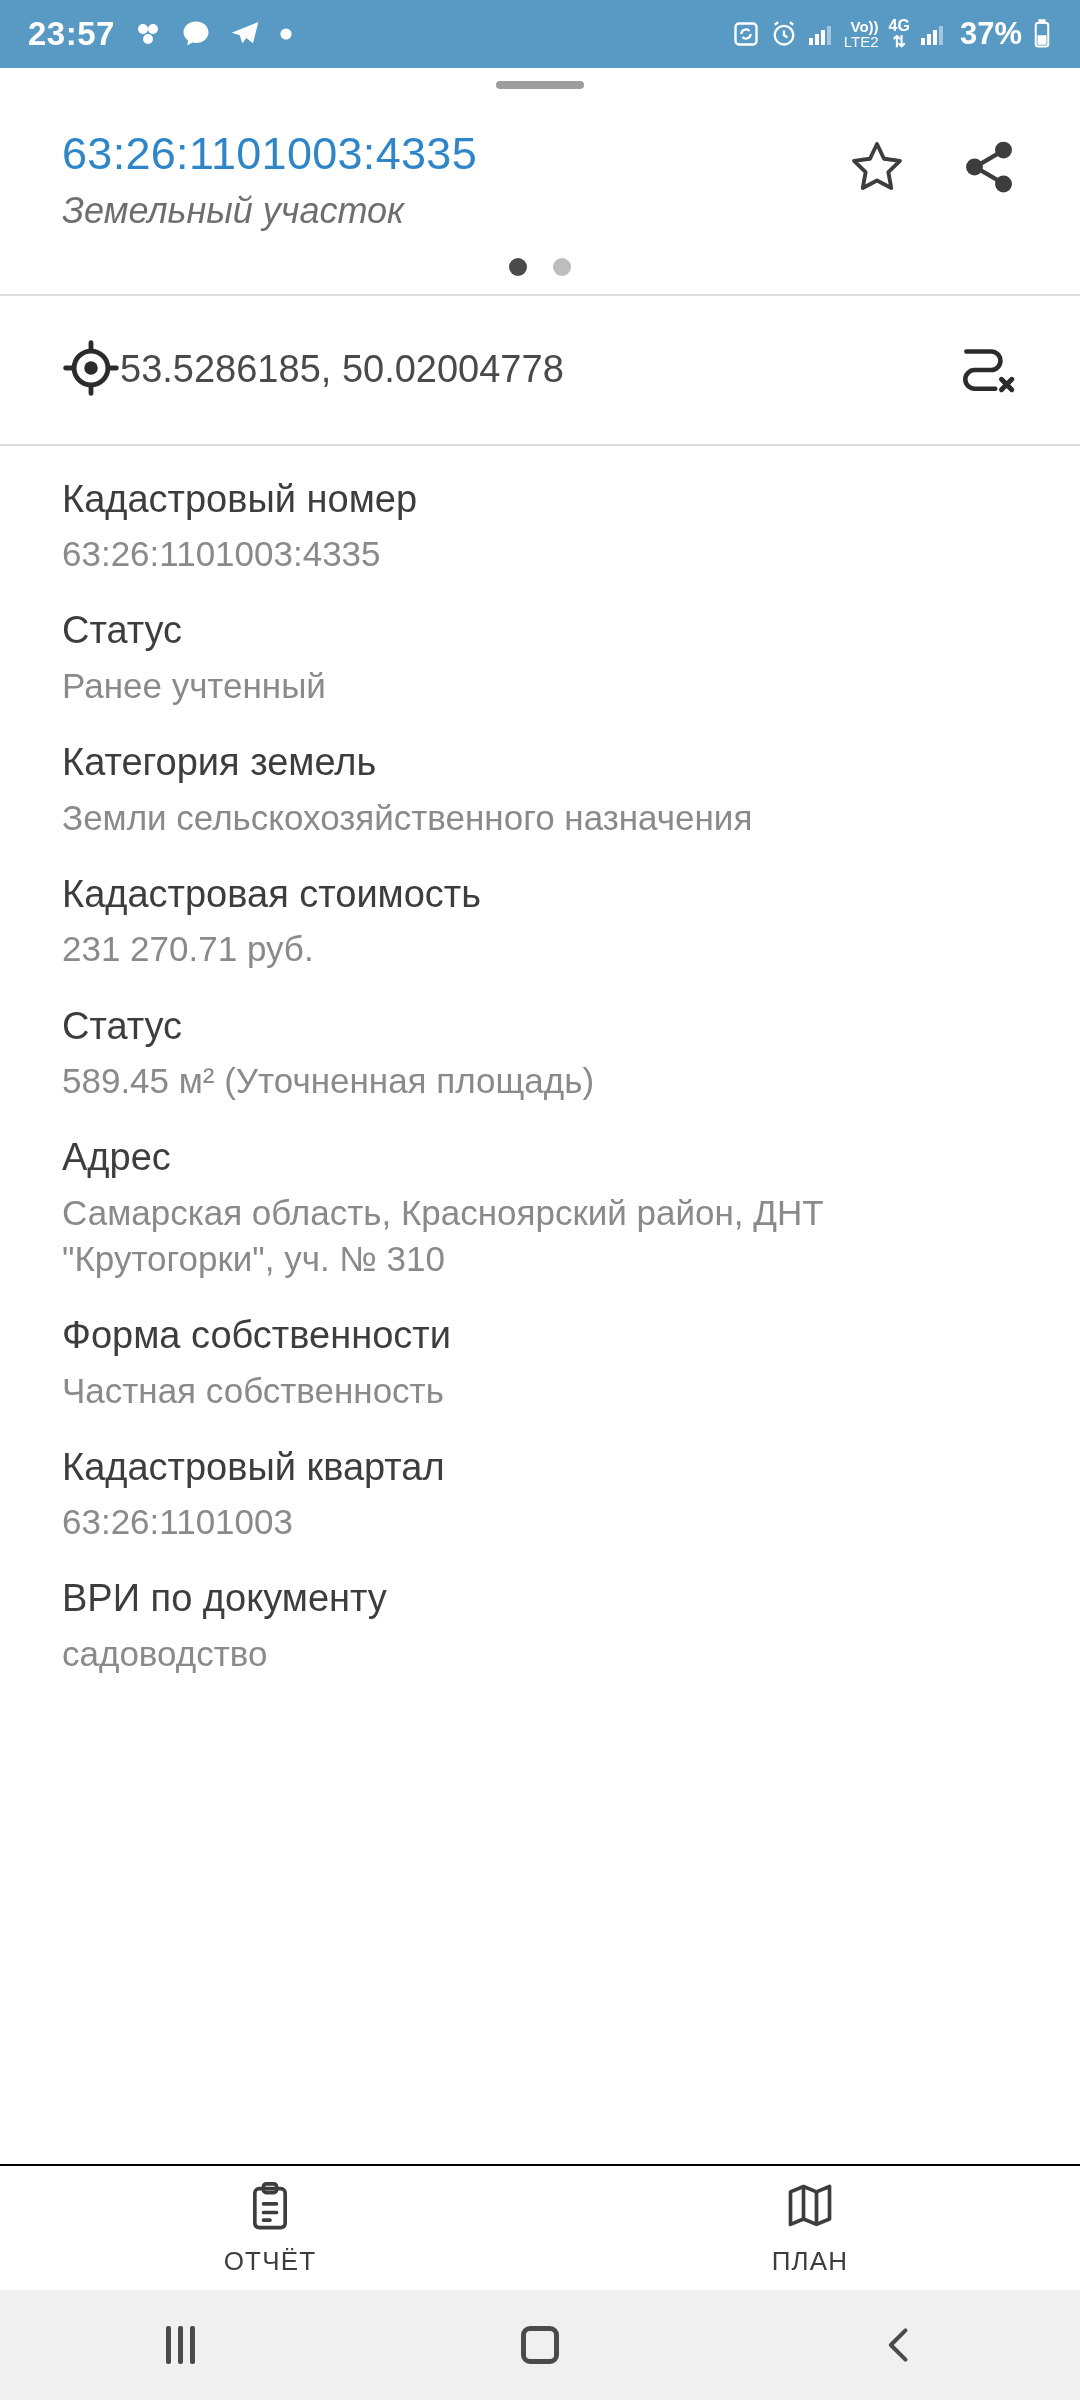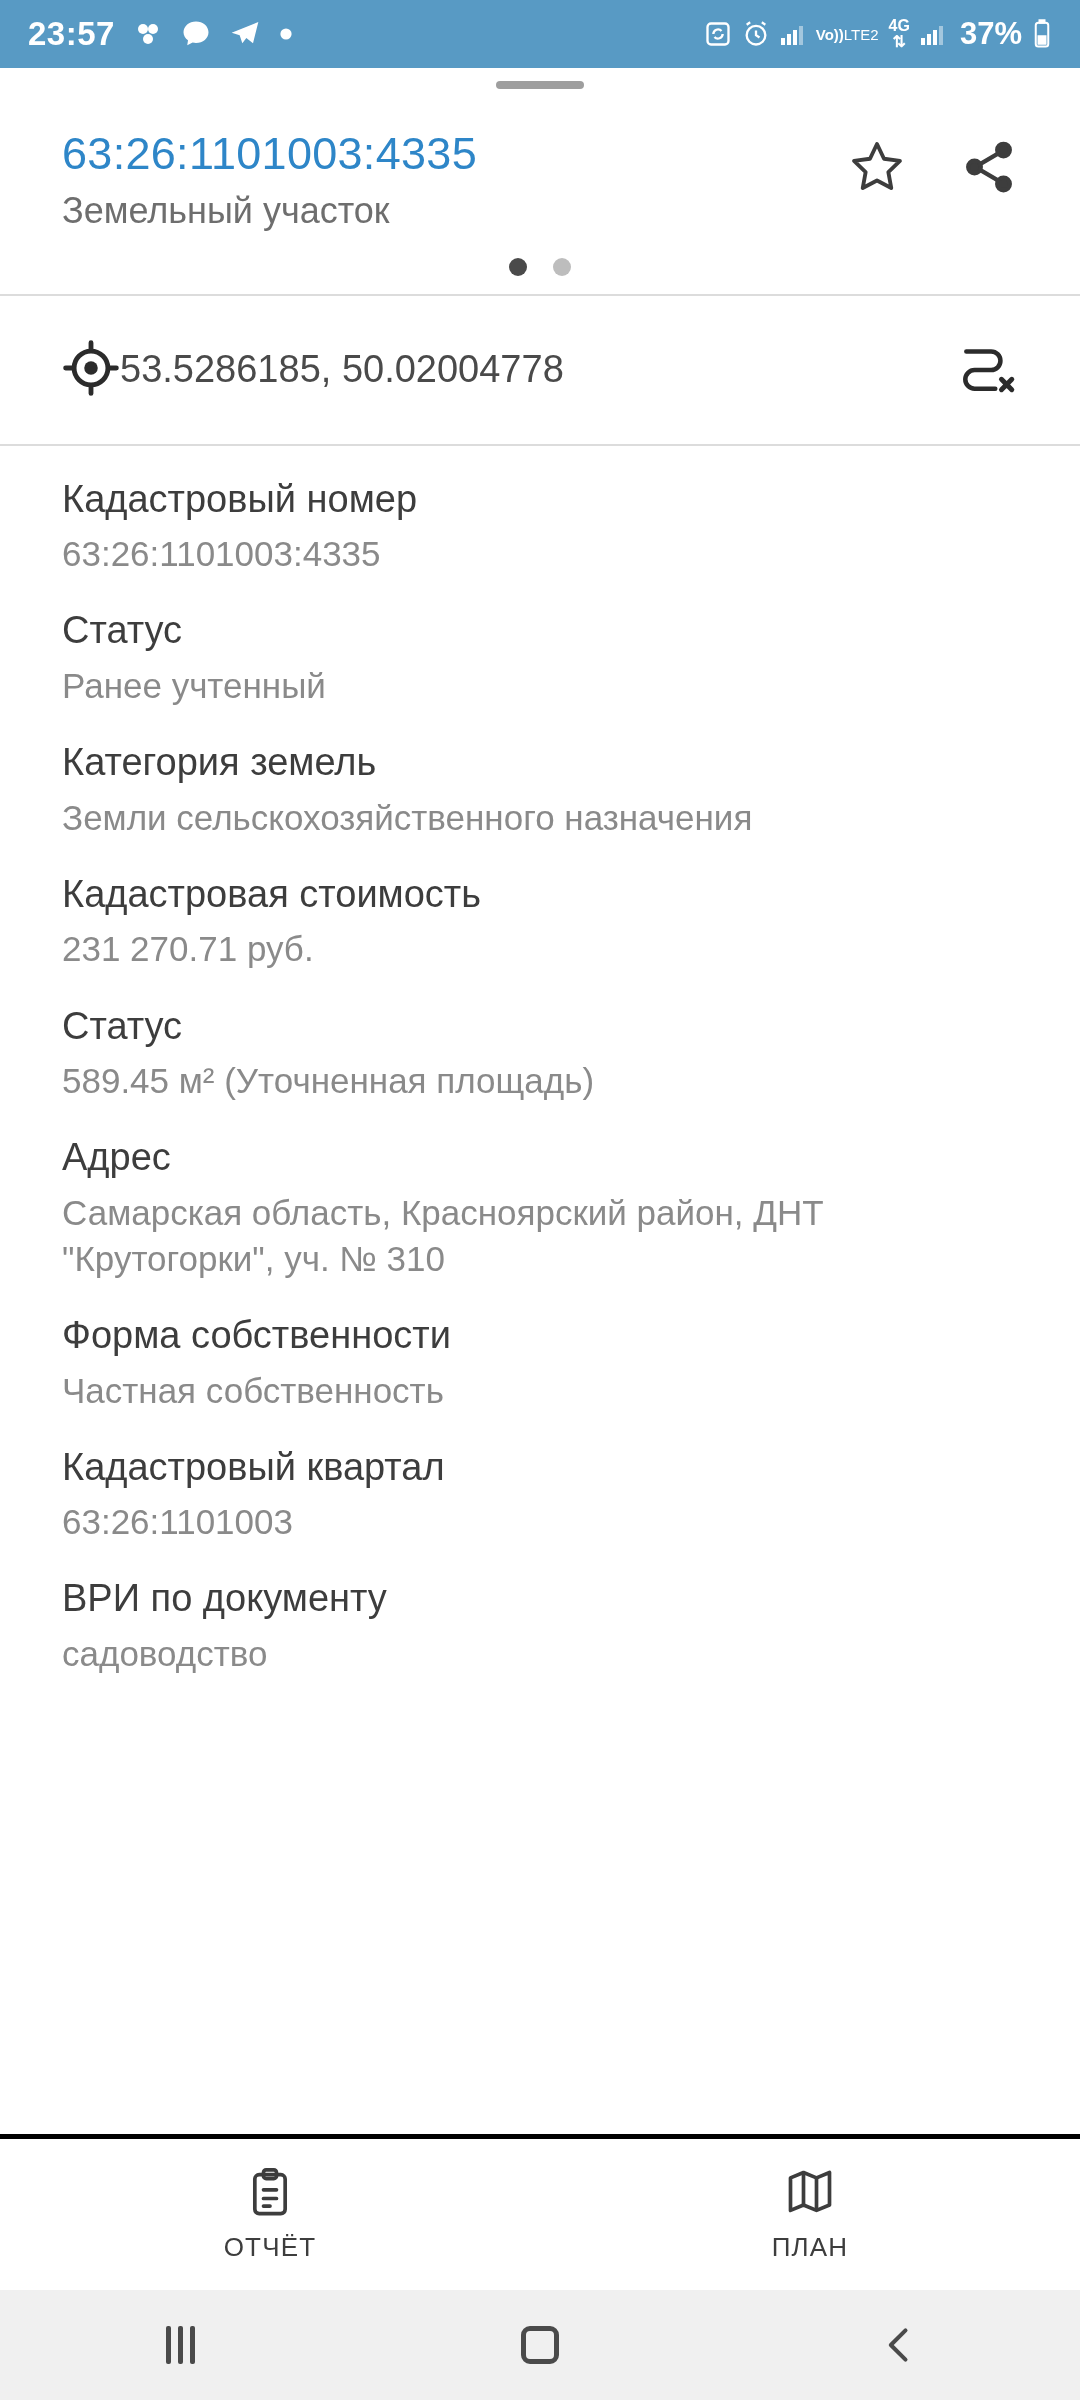--- a/index.html
+++ b/index.html
@@ -56,20 +56,21 @@
   .cad-number {
     font-size: 45px;
     color: #2e86c8;
     letter-spacing: .3px;
     line-height: 1.15;
   }
   .subtitle {
     font-size: 36px;
     color: #6e6e6e;
     margin-top: 10px;
+    font-style: italic;
   }
   .header-actions {
     display: flex;
     align-items: center;
     gap: 54px;
     padding-top: 10px;
   }
   .dots {
     display: flex;
     justify-content: center;
@@ -112,23 +113,23 @@
     font-size: 35px;
     color: #8a8a8a;
     line-height: 1.32;
   }
 
   
   .tabbar {
     position: absolute;
     left: 0; right: 0;
     bottom: 110px;
-    height: 156px;
-    background: #ffffff;
-    border-top: 5px solid #000000;
+    height: 126px;
+    background: #ffffff;
+    border-top: 2px solid #000000;
     display: flex;
   }
   .tab {
     flex: 1;
     display: flex;
     flex-direction: column;
     align-items: center;
     justify-content: center;
     gap: 10px;
   }
@@ -197,21 +198,21 @@
       </svg>
     </span>
     <span class="sb-icon">
       <svg width="26" height="24" viewBox="0 0 26 24" fill="#ffffff">
         <rect x="1" y="16" width="4" height="7"></rect>
           <rect x="7" y="12" width="4" height="11"></rect>
         <rect x="13" y="8" width="4" height="15"></rect>
           <rect x="19" y="4" width="4" height="19" opacity=".45"></rect>
       </svg>
     </span>
-    <span class="sb-icon" style="flex-direction:row;line-height:1;align-items:flex-end;">
+    <span class="sb-icon" style="flex-direction:column;line-height:1;align-items:flex-end;">
       <span style="font-size:15px;font-weight:bold;">Vo))</span>
       <span style="font-size:15px;font-weight:normal;">LTE2</span>
     </span>
     <span class="sb-icon" style="flex-direction:column;line-height:1;">
       <span style="font-size:16px;font-weight:bold;">4G</span>
       <span style="font-size:16px;font-weight:bold;">⇅</span>
     </span>
     <span class="sb-icon">
       <svg width="26" height="24" viewBox="0 0 26 24" fill="#ffffff">
         <rect x="1" y="16" width="4" height="7"></rect>

